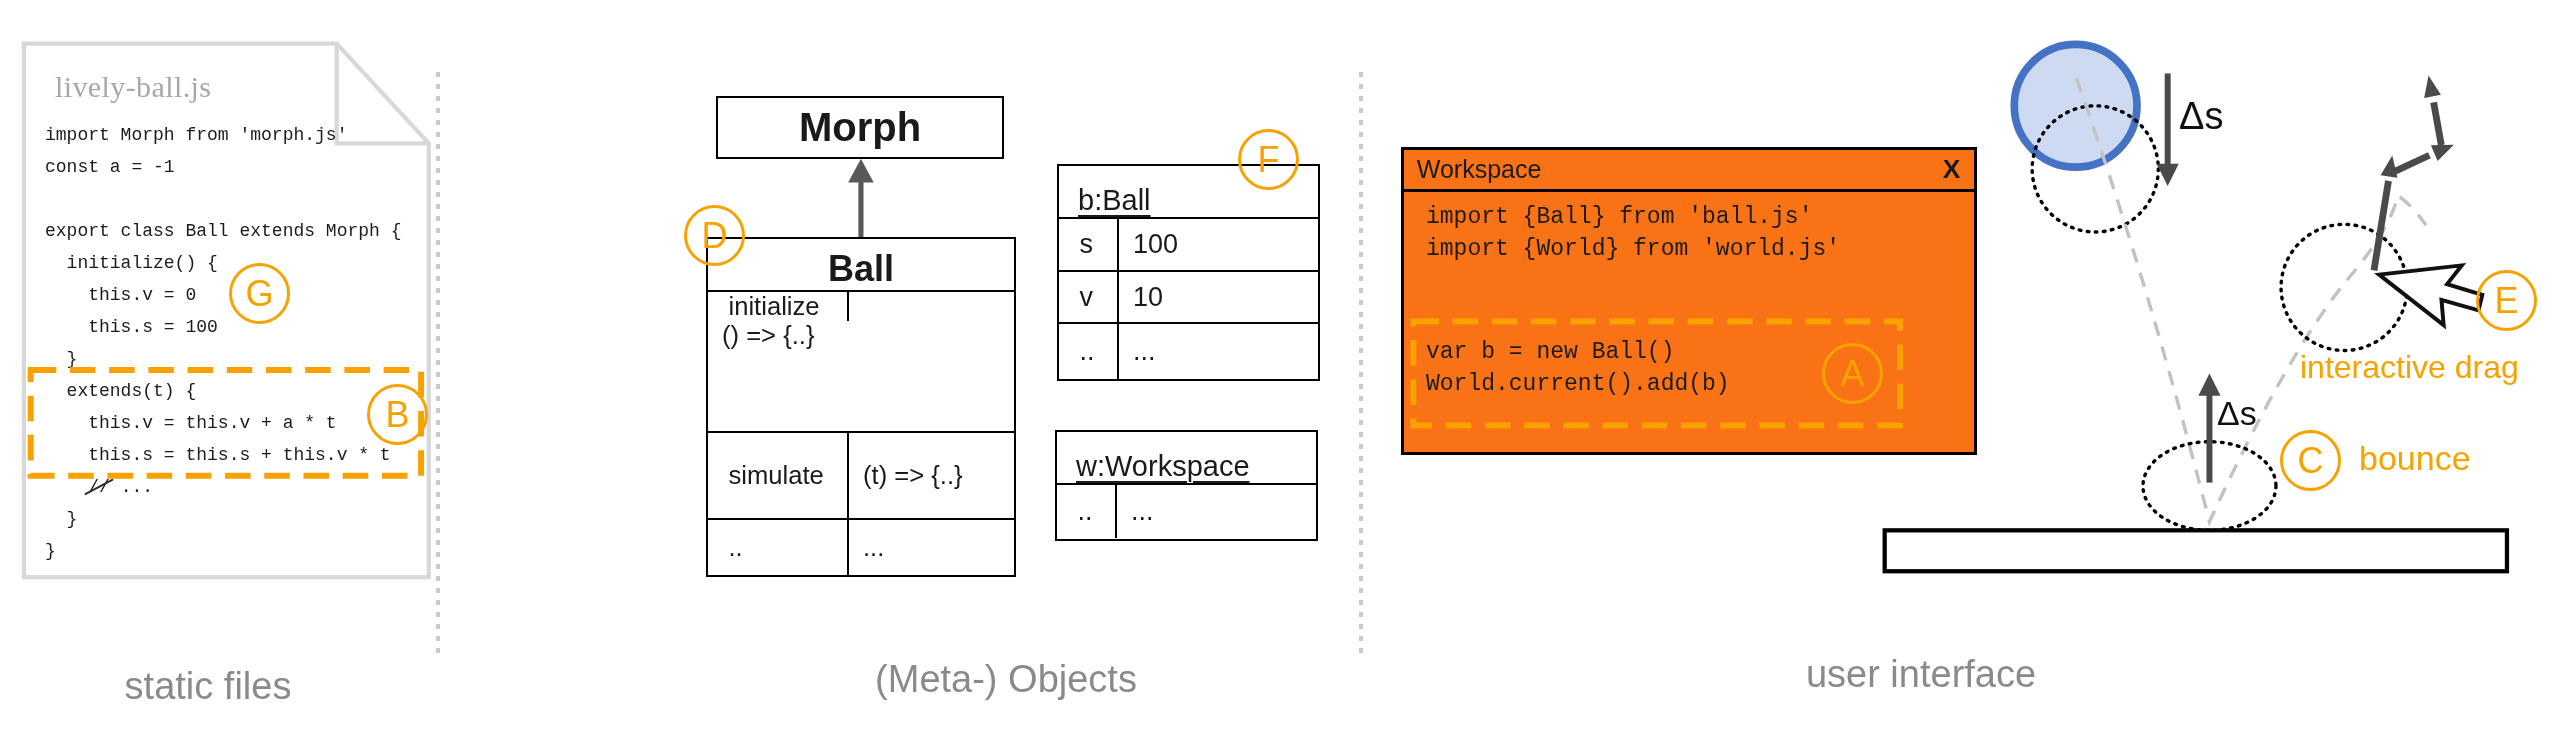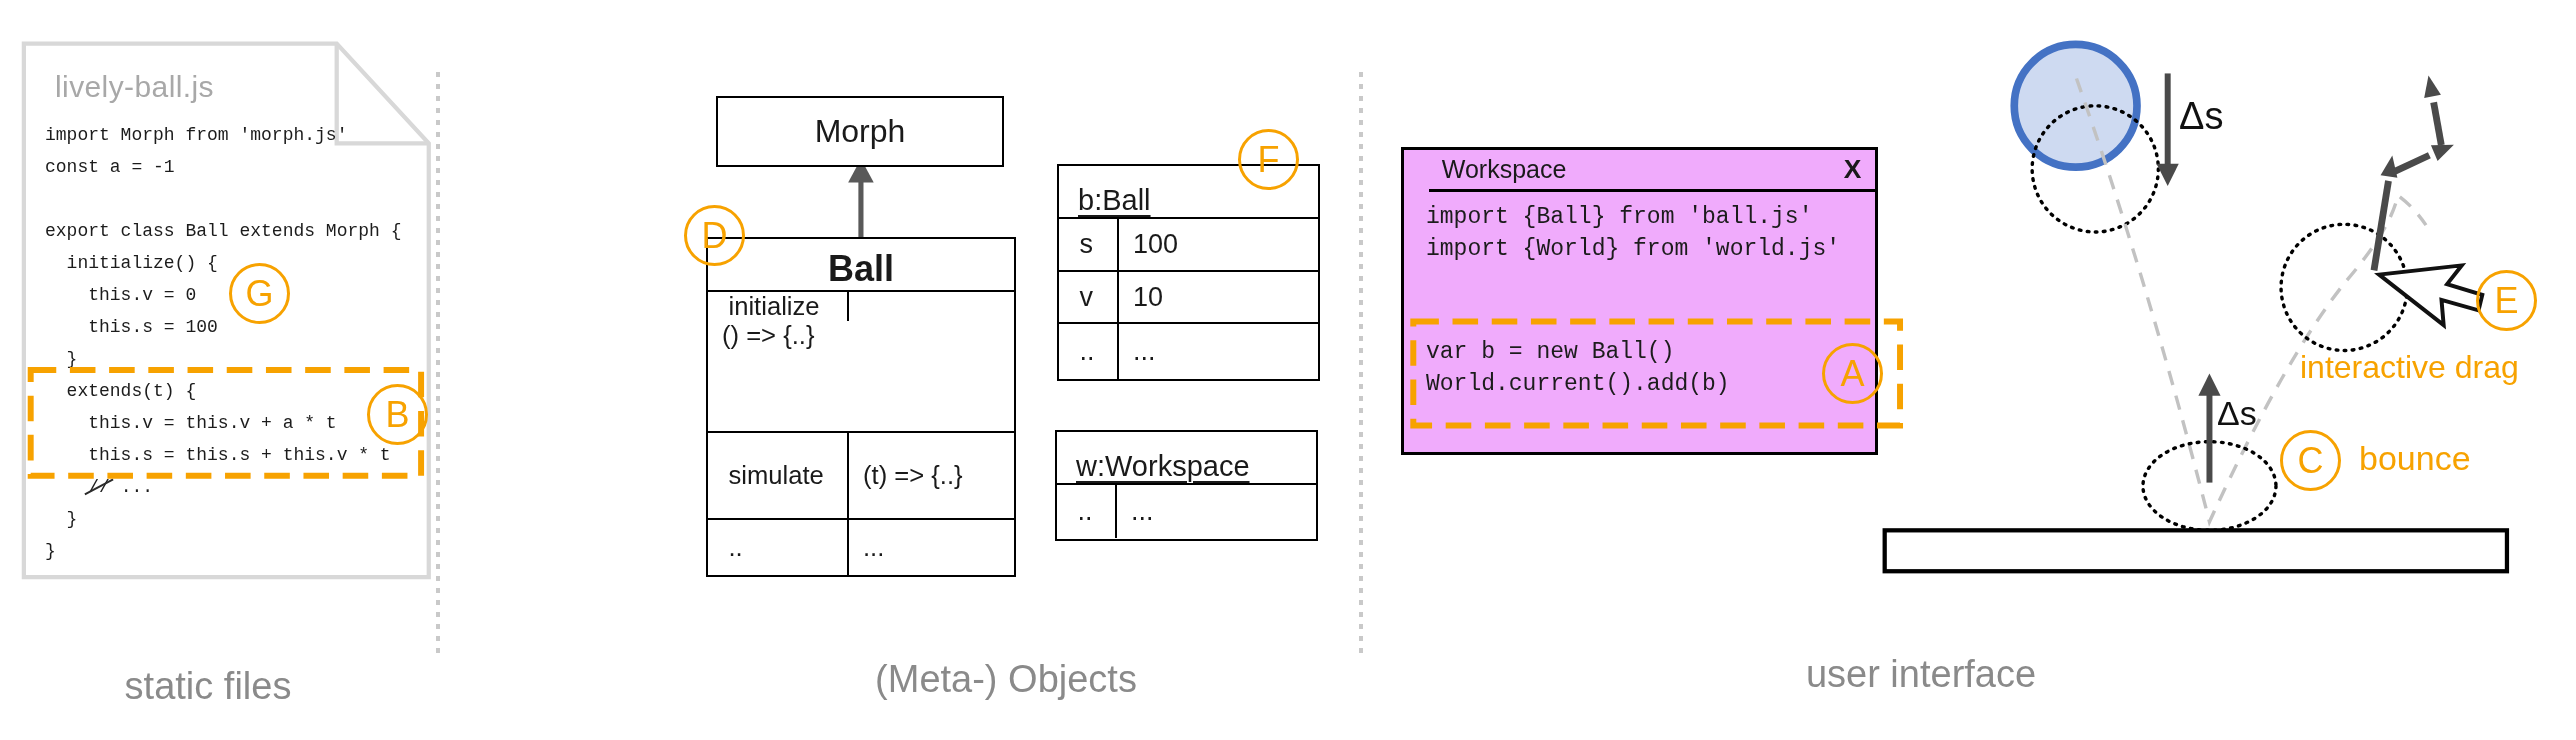--- a/index.html
+++ b/index.html
@@ -6,39 +6,39 @@
   #canvas {
     position:relative; width:2576px; height:741px; background:#ffffff;
     font-family:"Liberation Sans", sans-serif; color:#1a1a1a; overflow:hidden;
   }
   .abs { position:absolute; }
   svg.layer { position:absolute; left:0; top:0; pointer-events:none; }
   #bg { z-index:0; } #fg { z-index:4; }
   .html-layer { z-index:2; }
 
   
-  .file-title { left:55px; top:70px; font-size:30px; color:#a8a8a8; letter-spacing:0.4px; }
+  .file-title { left:55px; top:70px; font-size:30px; color:#a8a8a8; letter-spacing:0.4px;font-family:Liberation Serif, serif; }
   .file-code { left:45px; top:119px; font-family:"Liberation Mono","DejaVu Sans Mono",monospace;
                font-size:18px; color:#1c1c1c; }
   .file-code .code-line { height:32px; line-height:32px; white-space:pre; }
   .strike-token { position:relative; display:inline-block; }
   .strike-token::after { content:""; position:absolute; left:-5.1px; right:-5.1px; top:48%;
                border-top:2.6px solid #2b2b2b; transform:rotate(-28deg); }
 
   
   .section-label { font-size:38px; color:#8a8a8a; white-space:nowrap; transform:translateX(-50%); z-index:2; }
 
   
   .divider { width:4.3px; top:72px; height:581px; z-index:1;
              background:repeating-linear-gradient(to bottom,#c9c9c9 0 5.1px, transparent 5.1px 12px); }
 
   
   .box { position:absolute; border:2.6px solid #000; background:#fff; box-sizing:border-box; }
-  .morph-box { left:716px; top:96px; width:288px; height:71px; display:flex; align-items:center; justify-content:center;
-               font-weight:normal; font-size:32px; }
+  .morph-box { left:716px; top:96px; width:288px; height:63px; display:flex; align-items:center; justify-content:center;
+               font-weight:bold; font-size:40px; }
   .uml-table { box-sizing:border-box; border:2.6px solid #000; background:#fff; }
   .uml-header { box-sizing:border-box; border-bottom:2.6px solid #000; display:flex; align-items:flex-end; }
   .uml-header.center { justify-content:center; font-weight:bold; font-size:36px; }
   .uml-header.obj { padding-left:19px; font-size:29px; }
   .uml-header.obj span { text-decoration:underline; text-decoration-thickness:1.7px; text-underline-offset:5.1px; }
   .uml-row { box-sizing:border-box; display:flex; border-bottom:2.6px solid #000; }
   .uml-row:last-child { border-bottom:none; }
   .uml-cell { box-sizing:border-box; display:flex; align-items:center; font-size:25.6px; }
   .uml-cell.name { border-right:2.6px solid #000; padding-left:20.5px; }
   .uml-cell.value { padding-left:14px; }
@@ -49,22 +49,22 @@
   #instance-table { left:1057px; top:164px; width:263px; height:217px; position:absolute; }
   #instance-table .uml-header { height:53px; }
   #instance-table .name { width:60px; flex:none; }
   #instance-table .uml-cell { font-size:27px; }
   #workspace-obj-table { left:1055px; top:430px; width:263px; height:111px; position:absolute; }
   #workspace-obj-table .uml-header { height:53px; }
   #workspace-obj-table .name { width:60px; flex:none; }
   #workspace-obj-table .uml-cell { font-size:27px; }
 
   
-  #workspace-window { left:1401px; top:147px; width:477px; height:308px; position:absolute;
-      border:3.4px solid #000; box-sizing:border-box; background:#f0abfc; z-index:2;padding-left:25px; }
+  #workspace-window { left:1401px; top:147px; width:576px; height:308px; position:absolute;
+      border:3.4px solid #000; box-sizing:border-box; background:#f97316; z-index:2; }
   #workspace-titlebar { height:42px; border-bottom:3.4px solid #000; display:flex; align-items:center; box-sizing:border-box; }
   #workspace-title { padding-left:12.8px; font-size:25px; }
   #workspace-close { margin-left:auto; padding-right:13.6px; font-size:26.4px; font-weight:bold; cursor:default; }
   .ws-code { position:absolute; left:22px; font-family:"Liberation Mono","DejaVu Sans Mono",monospace;
              font-size:23px; color:#1c1c1c; }
   .ws-code .code-line { height:32px; line-height:32px; white-space:pre; }
   #ws-imports { top:51px; }
   #ws-eval { top:186px; }
 
   

